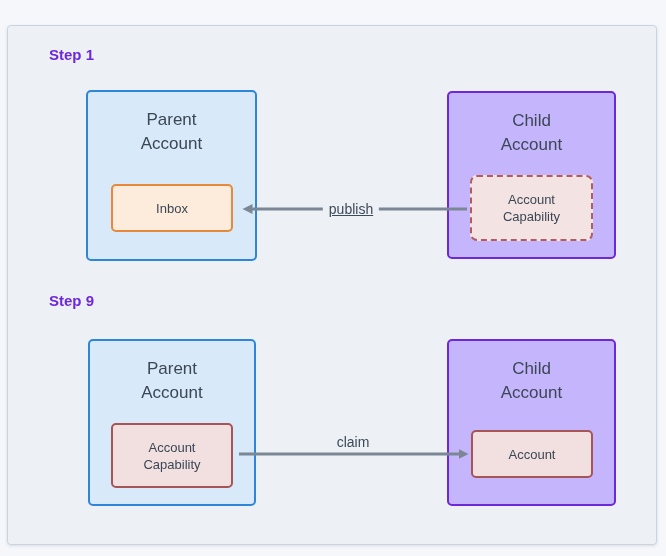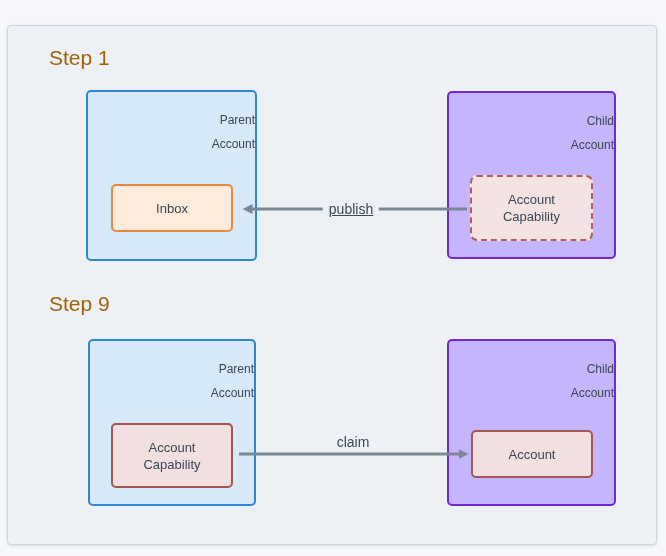--- a/index.html
+++ b/index.html
@@ -21,43 +21,43 @@
   .frame {
     position:absolute; left:7px; top:25px;
     width:650px; height:520px;
     background:#edf1f6;
     border:1.5px solid #cbd4de;
     border-radius:4px;
     box-shadow:0 1px 3px rgba(90,110,130,0.18);
   }
   .step-heading {
     position:absolute; left:41px;
-    font-size:21px; font-weight:normal; color:#a16207;
+    font-size:15px; font-weight:bold; color:#6d28d9;
     z-index:1;
   }
   .heading-1 { top:20px; }
   .heading-2 { top:266px; }
 
   .acct {
     position:absolute;
     border-radius:5px;
     z-index:1;
   }
   .acct-parent { background:#d8e9f9; border:2px solid #2f86d8; }
   .acct-child  { background:#c4b5fd; border:2px solid #6d28d9; }
 
   .s1-parent { left:78px;  top:64px;  width:171px; height:171px; }
   .s1-child  { left:439px; top:65px;  width:169px; height:168px; }
   .s2-parent { left:80px;  top:313px; width:168px; height:167px; }
   .s2-child  { left:439px; top:313px; width:169px; height:167px; }
 
   .acct-title {
     padding-top:16px;
-    text-align:right;
-    font-size:12px; line-height:24px; color:#3b4754;
+    text-align:center;
+    font-size:17px; line-height:24px; color:#3b4754;
     white-space:pre-line;
   }
   .inner {
     position:absolute;
     display:flex; align-items:center; justify-content:center;
     text-align:center;
     font-size:13px; line-height:17px; color:#3b4754;
     white-space:pre-line;
     border-radius:5px;
   }

